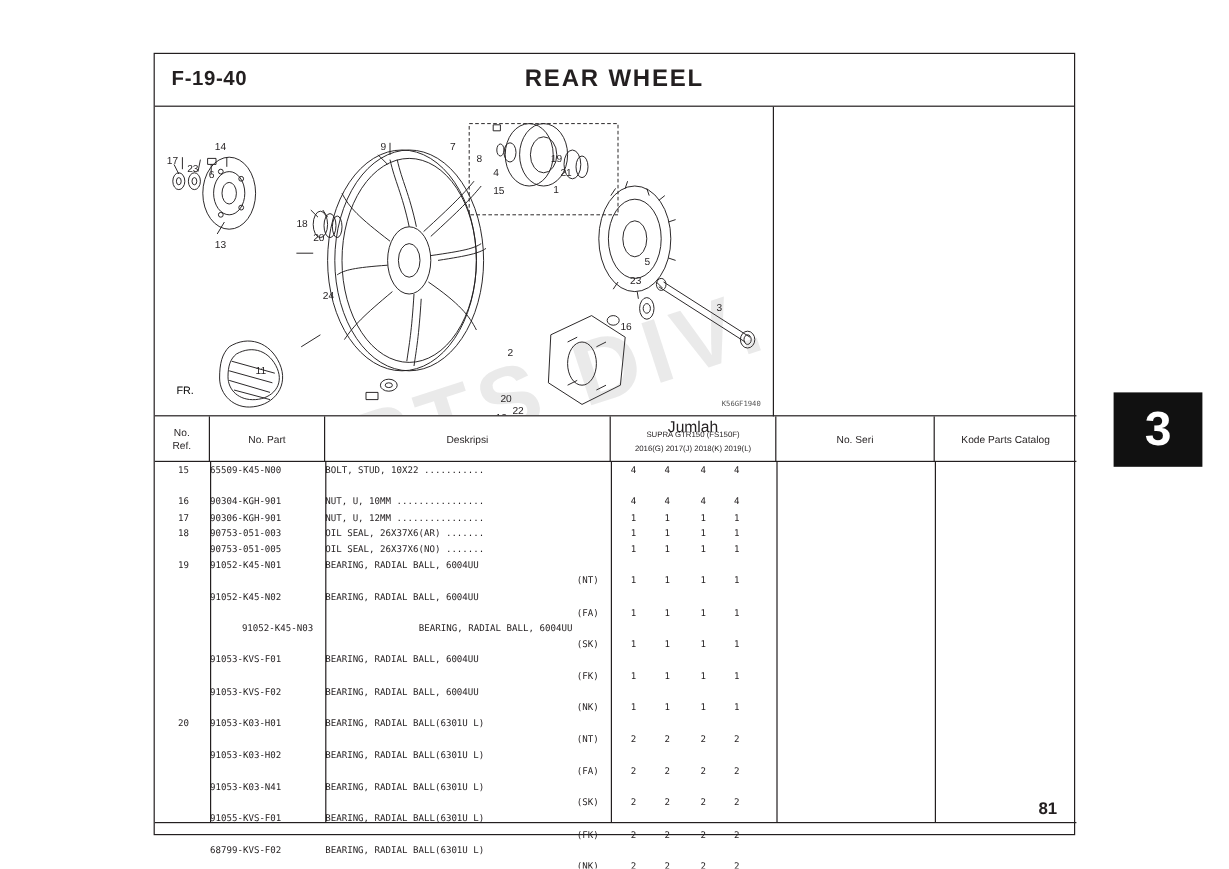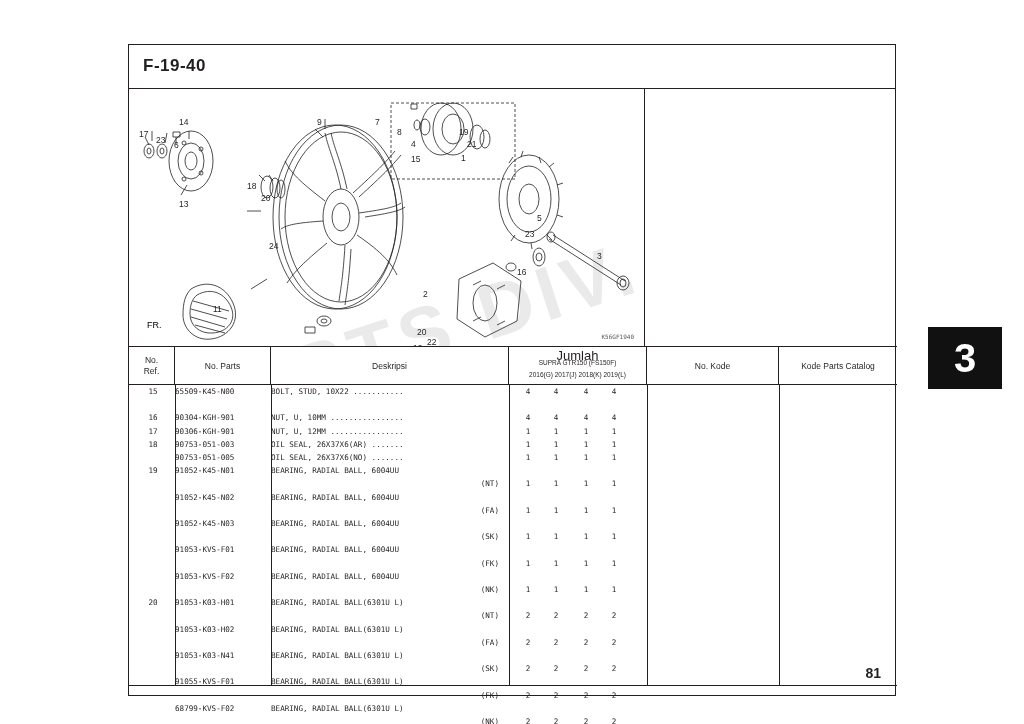--- a/index.html
+++ b/index.html
@@ -241,20 +241,21 @@
 </style>
 </head>
 <body>
 
 <div id="page">
 
   <div class="sheet">
 
     <div class="header">
       <div class="fig-code">F-19-40</div>
+      <div class="fig-title">REAR WHEEL</div>
     </div>
 
     <div class="illus">
 
       <svg class="svgwrap" width="516" height="258" viewBox="0 0 516 258">
         <g stroke="#231f20" fill="none" stroke-width="0.8">
 
           <ellipse cx="62" cy="72" rx="22" ry="30"></ellipse>
           <ellipse cx="62" cy="72" rx="13" ry="18"></ellipse>
           <ellipse cx="62" cy="72" rx="6" ry="9"></ellipse>
@@ -372,32 +373,32 @@
     </div>
 
     <div class="illus-right"></div>
 
     <div class="thead">
       <div class="th" style="left:0; width:46px;">
         <div>No.</div>
         <div>Ref.</div>
       </div>
       <div class="th" style="left:46px; width:96px;">
-        <div>No. Parts</div>
+        <div>No. Part</div>
       </div>
       <div class="th" style="left:142px; width:238px;">
         <div>Deskripsi</div>
       </div>
       <div class="th" style="left:380px; width:138px;">
         <div class="jumlah-head">Jumlah</div>
         <div class="jumlah-model">SUPRA GTR150 (FS150F)</div>
         <div class="jumlah-years">2016(G)  2017(J)  2018(K)  2019(L)</div>
       </div>
       <div class="th" style="left:518px; width:132px;">
-        <div>No. Kode</div>
+        <div>No. Seri</div>
       </div>
       <div class="th noborder" style="left:650px; width:118px;">
         <div>Kode Parts Catalog</div>
       </div>
     </div>
 
     <div class="tbody" id="tbody">
       <div class="vline" style="left:46px;"></div>
       <div class="vline" style="left:142px;"></div>
       <div class="vline" style="left:380px;"></div>
@@ -508,21 +509,21 @@
           <div class="c-part"></div>
           <div class="c-desc"></div>
           <div class="c-suffix">(FA)</div>
           <div class="c-q1">1</div>
           <div class="c-q2">1</div>
           <div class="c-q3">1</div>
           <div class="c-q4">1</div>
           <div class="c-seri"></div>
           <div class="c-cat"></div>
         </div>
-        <div class="row" style="top: 132px;">
+        <div class="row" style="top: 132px; text-align: right;">
           <div class="c-ref"></div>
           <div class="c-part">91052-K45-N03</div>
           <div class="c-desc">BEARING, RADIAL BALL, 6004UU</div>
           <div class="c-q1"></div>
           <div class="c-q2"></div>
           <div class="c-q3"></div>
           <div class="c-q4"></div>
           <div class="c-seri"></div>
           <div class="c-cat"></div>
         </div>

